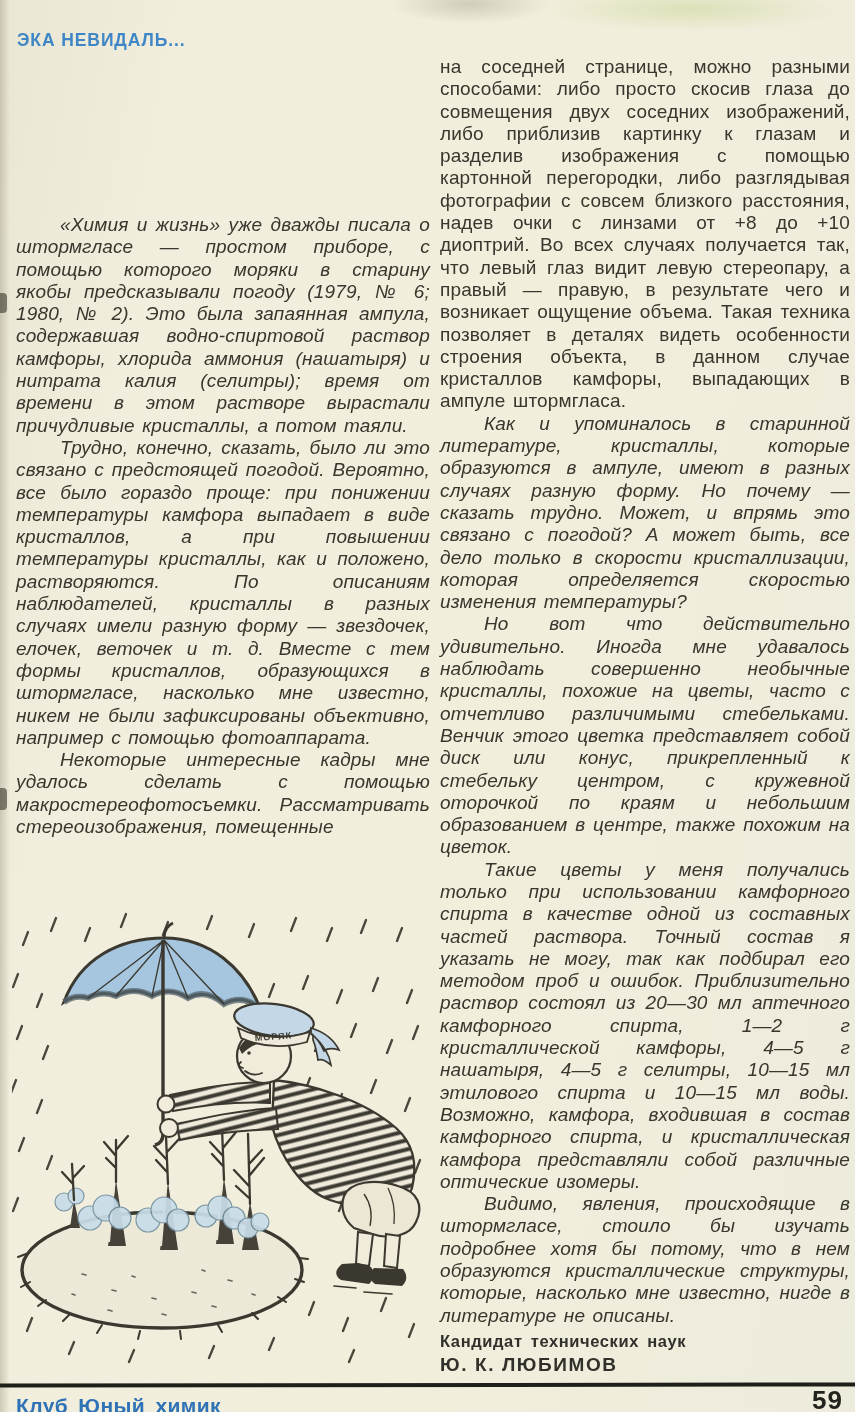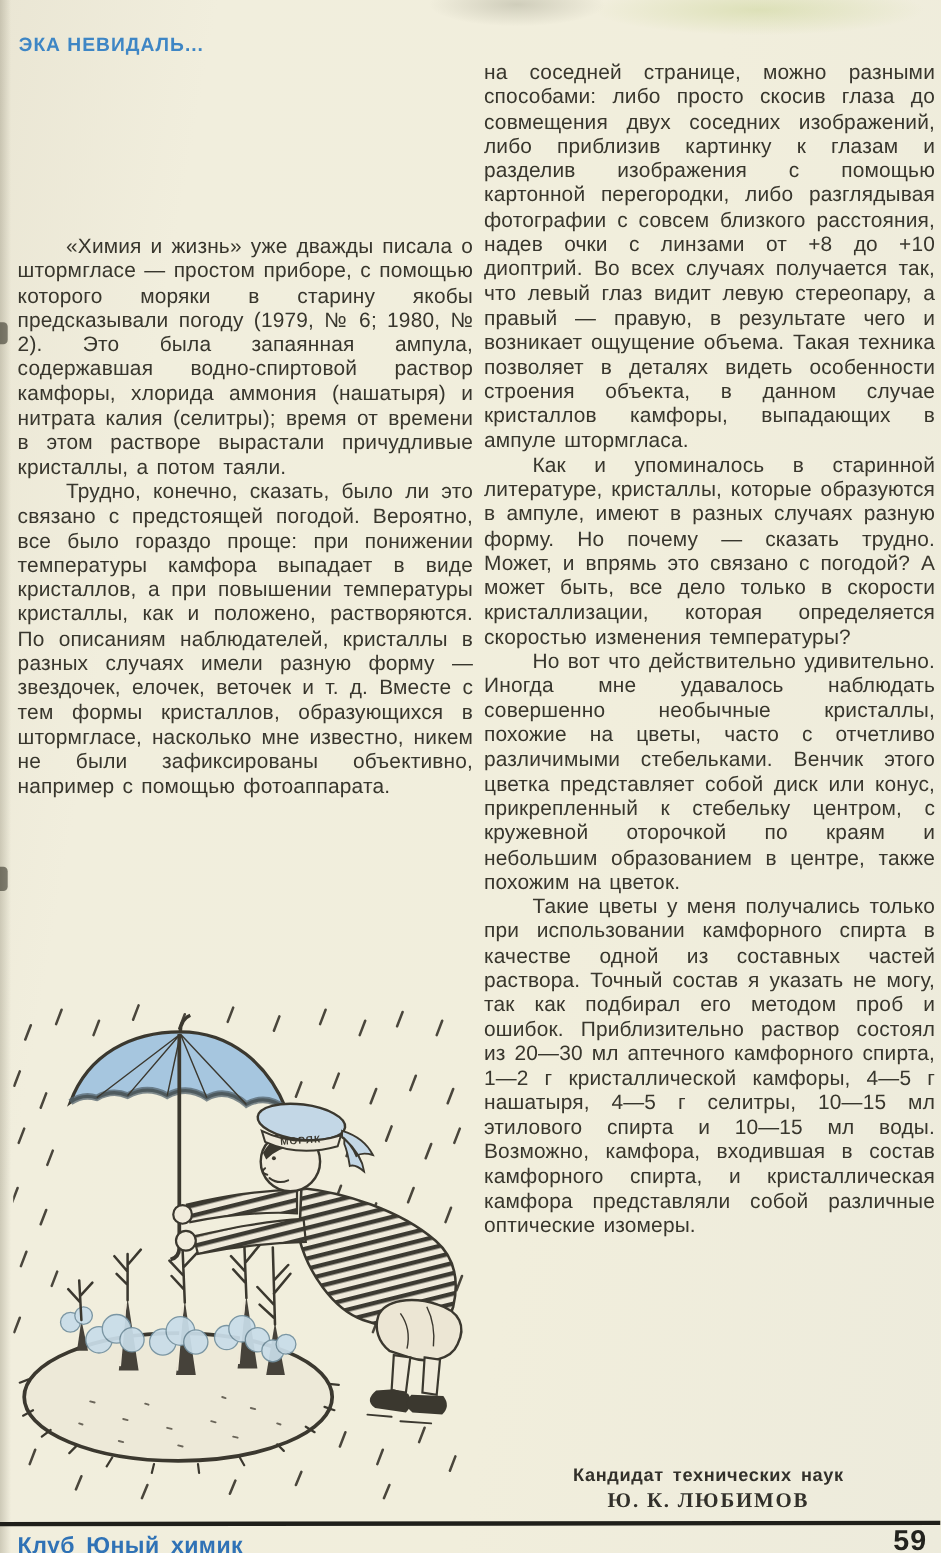--- a/index.html
+++ b/index.html
@@ -34,29 +34,29 @@
     position:absolute;left:64px;top:62px;width:360px;
     font-weight:bold;color:#27302b;font-size:32px;line-height:40px;letter-spacing:.5px;
   }
   .title span{display:block;}
   .col{
     position:absolute;color:#38362d;
     font-size:19px;line-height:22.3px;letter-spacing:.15px;word-spacing:2px;
     text-align:justify;hyphens:auto;
   }
   .col p{margin:0;}
-  .col p.ind{text-indent:44px;}
+  .col p.ind{text-indent:44px;font-style:italic;}
   .left-col{left:16px;top:214px;width:414px;}
   .right-col{left:440px;top:32px;width:410px;margin-top:24px;}
   .byline{
     position:absolute;left:440px;top:1332px;width:408px;
-    text-align:center;color:#32302a;font-weight:bold;
+    text-align:left;color:#32302a;font-weight:bold;
   }
   .byline .b1{font-size:16.5px;letter-spacing:.6px;word-spacing:3px;}
-  .byline .b2{font-size:19px;margin-top:3px;letter-spacing:1.6px;font-family:Liberation Serif, serif;}
+  .byline .b2{font-size:19px;margin-top:3px;letter-spacing:1.6px;}
   .illustration{position:absolute;left:12px;top:898px;width:420px;height:482px;}
   .footer-rule{
     position:absolute;left:0;top:1383px;width:855px;height:4px;background:#1f1f1a;
     transform:rotate(-.08deg);
   }
   .footer-rubric{
     position:absolute;left:16px;top:1394px;
     font-size:21px;font-weight:bold;color:#2f72b6;letter-spacing:.4px;word-spacing:4px;
   }
   .page-number{
@@ -75,27 +75,29 @@
   <div class="binding-mark" style="top:788px;height:22px;"></div>
 
   <div class="kicker">ЭКА НЕВИДАЛЬ...</div>
 
   <div class="title">
   </div>
 
   <div class="col left-col">
     <p class="ind">«Химия и жизнь» уже дважды писала о штормгласе — простом приборе, с помощью которого моряки в старину якобы предсказывали погоду (1979, № 6; 1980, № 2). Это была запаянная ампула, содержавшая водно-спиртовой раствор камфоры, хлорида аммония (нашатыря) и нитрата калия (селитры); время от времени в этом растворе вырастали причудливые кристаллы, а потом таяли.</p>
     <p class="ind">Трудно, конечно, сказать, было ли это связано с предстоящей погодой. Вероятно, все было гораздо проще: при понижении температуры камфора выпадает в виде кристаллов, а при повышении температуры кристаллы, как и положено, растворяются. По описаниям наблюдателей, кристаллы в разных случаях имели разную форму — звездочек, елочек, веточек и т. д. Вместе с тем формы кристаллов, образующихся в штормгласе, насколько мне известно, никем не были зафиксированы объективно, например с помощью фотоаппарата.</p>
+    <p class="ind">Некоторые интересные кадры мне удалось сделать с помощью макростереофотосъемки. Рассматривать стереоизображения, помещенные</p>
   </div>
 
   <div class="col right-col">
     <p>на соседней странице, можно разными способами: либо просто скосив глаза до совмещения двух соседних изображений, либо приблизив картинку к глазам и разделив изображения с помощью картонной перегородки, либо разглядывая фотографии с совсем близкого расстояния, надев очки с линзами от +8 до +10 диоптрий. Во всех случаях получается так, что левый глаз видит левую стереопару, а правый — правую, в результате чего и возникает ощущение объема. Такая техника позволяет в деталях видеть особенности строения объекта, в данном случае кристаллов камфоры, выпадающих в ампуле штормгласа.</p>
     <p class="ind">Как и упоминалось в старинной литературе, кристаллы, которые образуются в ампуле, имеют в разных случаях разную форму. Но почему — сказать трудно. Может, и впрямь это связано с погодой? А может быть, все дело только в скорости кристаллизации, которая определяется скоростью изменения температуры?</p>
     <p class="ind">Но вот что действительно удивительно. Иногда мне удавалось наблюдать совершенно необычные кристаллы, похожие на цветы, часто с отчетливо различимыми стебельками. Венчик этого цветка представляет собой диск или конус, прикрепленный к стебельку центром, с кружевной оторочкой по краям и небольшим образованием в центре, также похожим на цветок.</p>
     <p class="ind">Такие цветы у меня получались только при использовании камфорного спирта в качестве одной из составных частей раствора. Точный состав я указать не могу, так как подбирал его методом проб и ошибок. Приблизительно раствор состоял из 20—30 мл аптечного камфорного спирта, 1—2 г кристаллической камфоры, 4—5 г нашатыря, 4—5 г селитры, 10—15 мл этилового спирта и 10—15 мл воды. Возможно, камфора, входившая в состав камфорного спирта, и кристаллическая камфора представляли собой различные оптические изомеры.</p>
+    <p class="ind">Видимо, явления, происходящие в штормгласе, стоило бы изучать подробнее хотя бы потому, что в нем образуются кристаллические структуры, которые, насколько мне известно, нигде в литературе не описаны.</p>
   </div>
 
   <div class="byline">
     <div class="b1">Кандидат технических наук</div>
     <div class="b2">Ю. К. ЛЮБИМОВ</div>
   </div>
 
   <svg class="illustration" viewBox="0 0 420 482">
     <defs>
       <pattern id="stripes" width="10" height="9" patternUnits="userSpaceOnUse" patternTransform="rotate(-14)">

